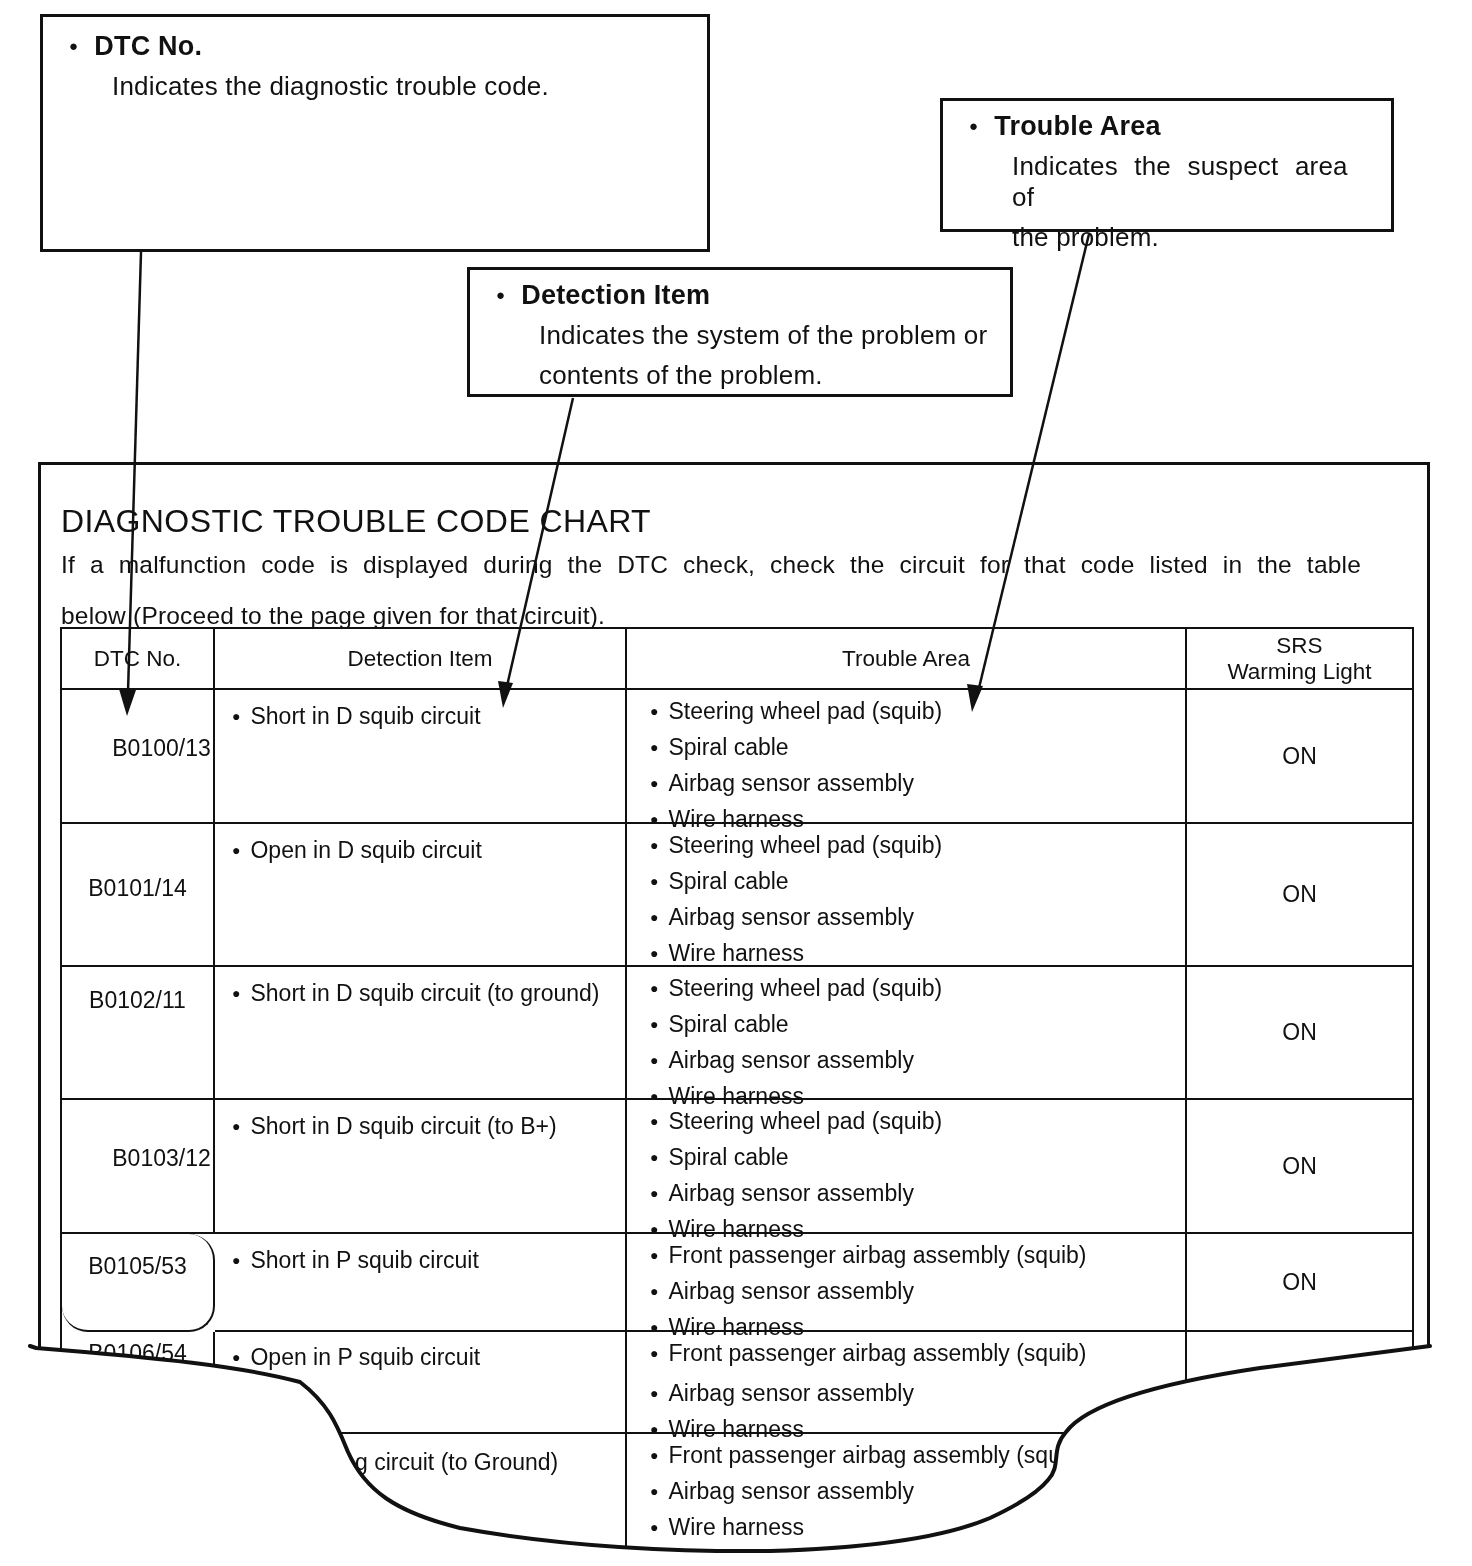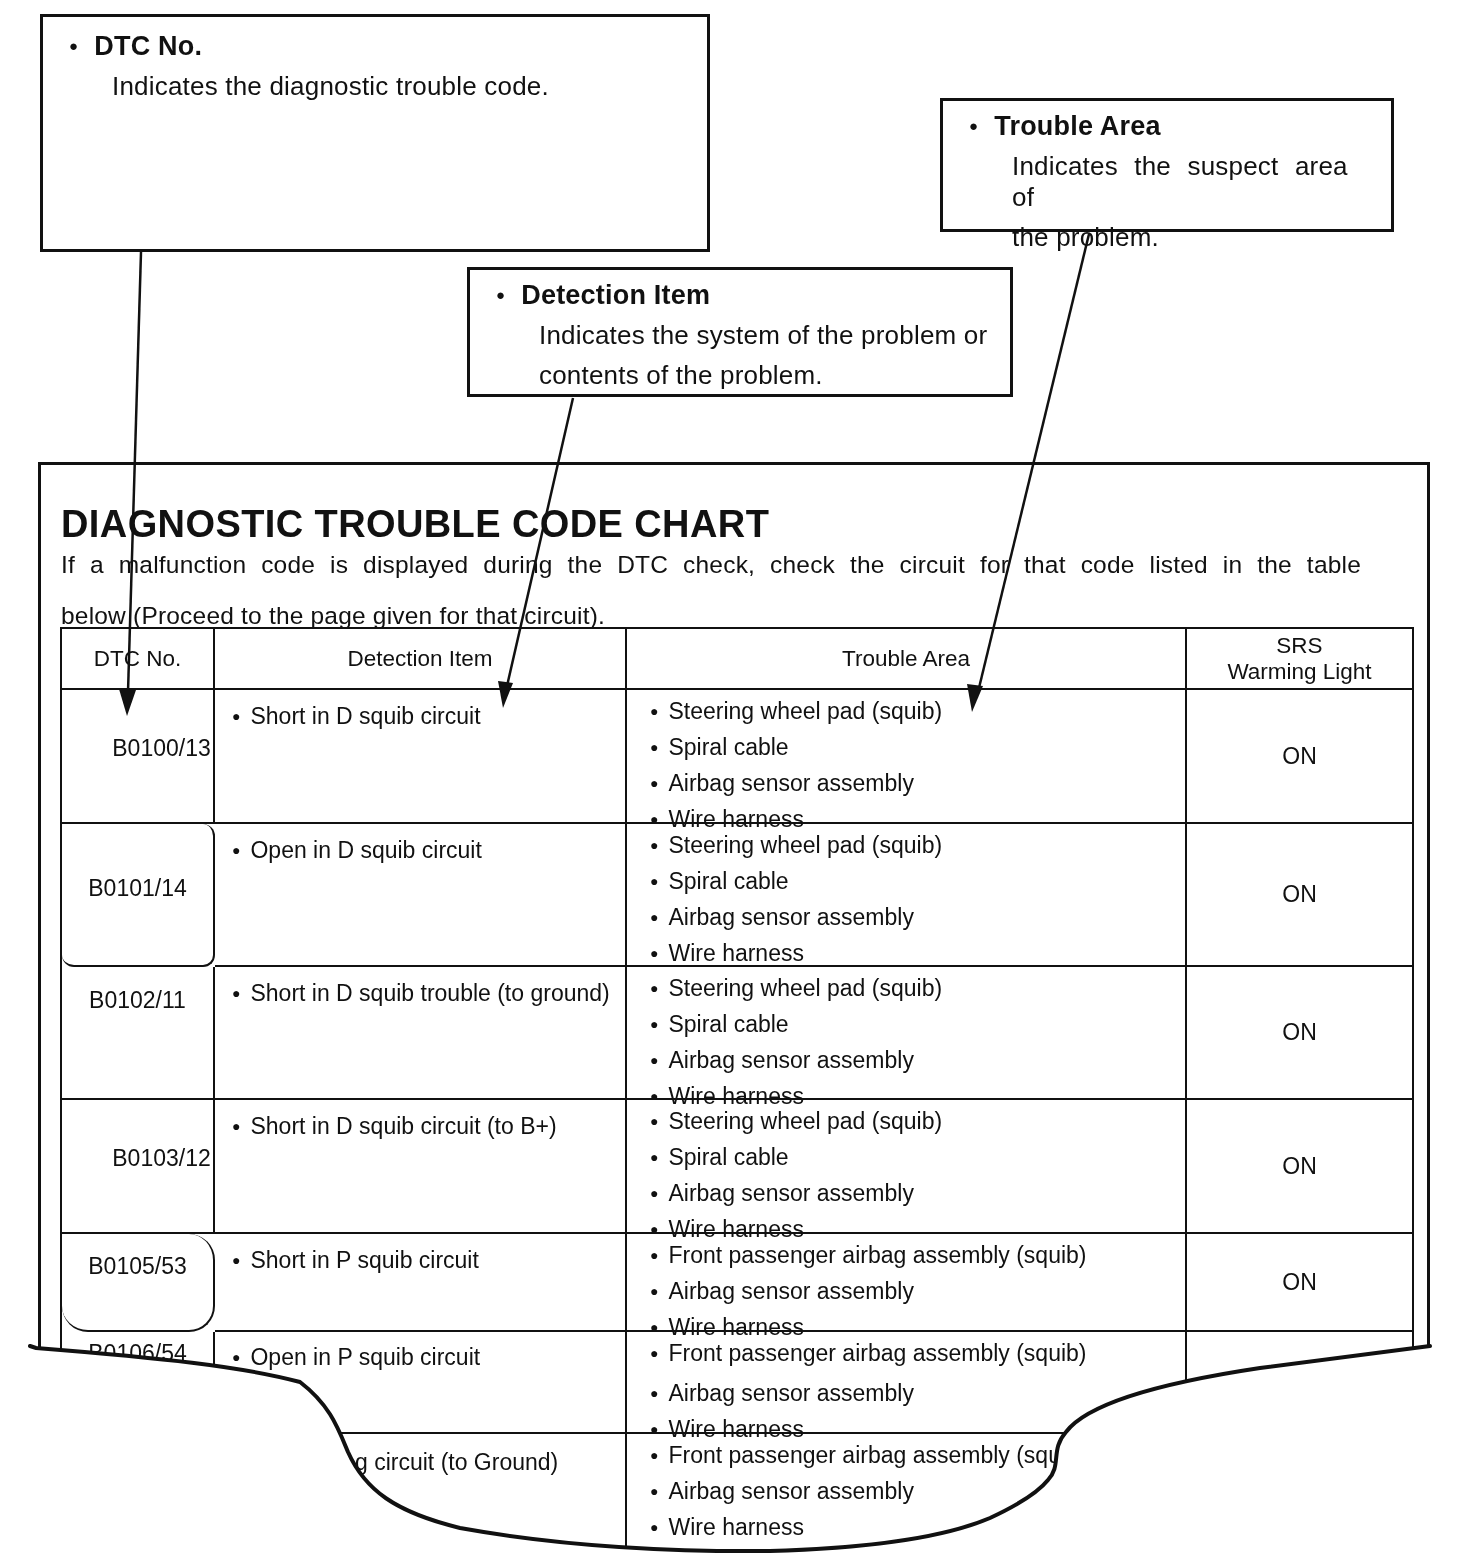--- a/index.html
+++ b/index.html
@@ -6,21 +6,21 @@
   #page{position:relative;width:1472px;height:1566px;background:#fff;overflow:hidden;
         font-family:"Liberation Sans","DejaVu Sans",sans-serif;color:#111;}
   
   .callout{position:absolute;border:3px solid #111;background:#fff;z-index:4;}
   .co-inner{position:relative;padding:14px 18px 10px 26px;}
   .co-title{font-size:27px;font-weight:bold;letter-spacing:.2px;display:flex;align-items:center;}
   .co-title .blt{font-size:15px;margin-right:16px;position:relative;top:-1px;}
   .co-line{font-size:26px;margin-left:43px;margin-top:9px;letter-spacing:.2px;}
   .jst{word-spacing:9px;}
   
-  #chart-title{position:absolute;left:61px;top:503px;font-size:38px;font-weight:bold;letter-spacing:.4px;z-index:2;}
+  #chart-title{position:absolute;left:61px;top:503px;font-size:32px;font-weight:normal;letter-spacing:.4px;z-index:2;}
   .intro{position:absolute;left:61px;width:1300px;font-size:24.5px;letter-spacing:.2px;z-index:2;}
   #intro1{top:551px;text-align:justify;text-align-last:justify;}
   #intro2{top:587px;margin-top:15px;}
   
   #outer-top{position:absolute;left:38px;top:462px;width:1392px;height:3px;background:#111;z-index:3;}
   #outer-left{position:absolute;left:38px;top:462px;width:3px;height:888px;background:#111;z-index:3;}
   #outer-right{position:absolute;left:1427px;top:462px;width:3px;height:886px;background:#111;z-index:3;}
   
   #tbl{position:absolute;left:60px;top:627px;width:1350px;z-index:2;
        display:grid;grid-template-columns:153px 412px 560px 225px;
@@ -30,21 +30,21 @@
   .cell{border-right:2px solid #111;border-bottom:2px solid #111;box-sizing:border-box;overflow:visible;}
   .lastcol{border-right:none;}
   .hc{display:flex;align-items:center;justify-content:center;text-align:center;font-size:22.5px;line-height:26px;}
   .c-code{text-align:center;}
   .c-det{padding:13px 8px 0 17px;}
   .c-trb{padding:8px 6px 0 23px;}
   .c-srs{display:flex;align-items:center;justify-content:center;}
   .bi{display:flex;align-items:baseline;}
   .bi::before{content:"\25CF";font-size:14px;margin-right:10px;position:relative;top:-3px;flex:0 0 auto;}
   .trb-item{margin-bottom:9px;}
-  .pt45{padding-top:45px;padding-left:48px;} .pt51{padding-top:51px;border-radius:12px;} .pt43{padding-top:20px;}
+  .pt45{padding-top:45px;padding-left:48px;} .pt51{padding-top:51px;} .pt43{padding-top:20px;}
   .pt19{padding-top:19px;border-radius:26px;} .pt8{padding-top:8px;}
   .frag{padding-left:140px;padding-top:15px;}
   
   #arrows{position:absolute;left:0;top:0;z-index:6;pointer-events:none;}
   #torn{position:absolute;left:0;top:1280px;z-index:10;pointer-events:none;}
 </style>
 </head>
 <body>
 
 <div id="page">
@@ -120,21 +120,21 @@
     <div class="cell c-trb">
       <div class="bi trb-item">Steering wheel pad (squib)</div>
       <div class="bi trb-item">Spiral cable</div>
       <div class="bi trb-item">Airbag sensor assembly</div>
       <div class="bi trb-item">Wire harness</div>
     </div>
     <div class="cell c-srs lastcol">ON</div>
 
     <div class="cell c-code pt43">B0102/11</div>
     <div class="cell c-det">
-        <div class="bi">Short in D squib trouble (to ground)</div>
+        <div class="bi">Short in D squib circuit (to ground)</div>
       </div>
     <div class="cell c-trb">
       <div class="bi trb-item">Steering wheel pad (squib)</div>
       <div class="bi trb-item">Spiral cable</div>
       <div class="bi trb-item">Airbag sensor assembly</div>
       <div class="bi trb-item">Wire harness</div>
     </div>
     <div class="cell c-srs lastcol">ON</div>
 
     <div class="cell c-code pt45">B0103/12</div>

